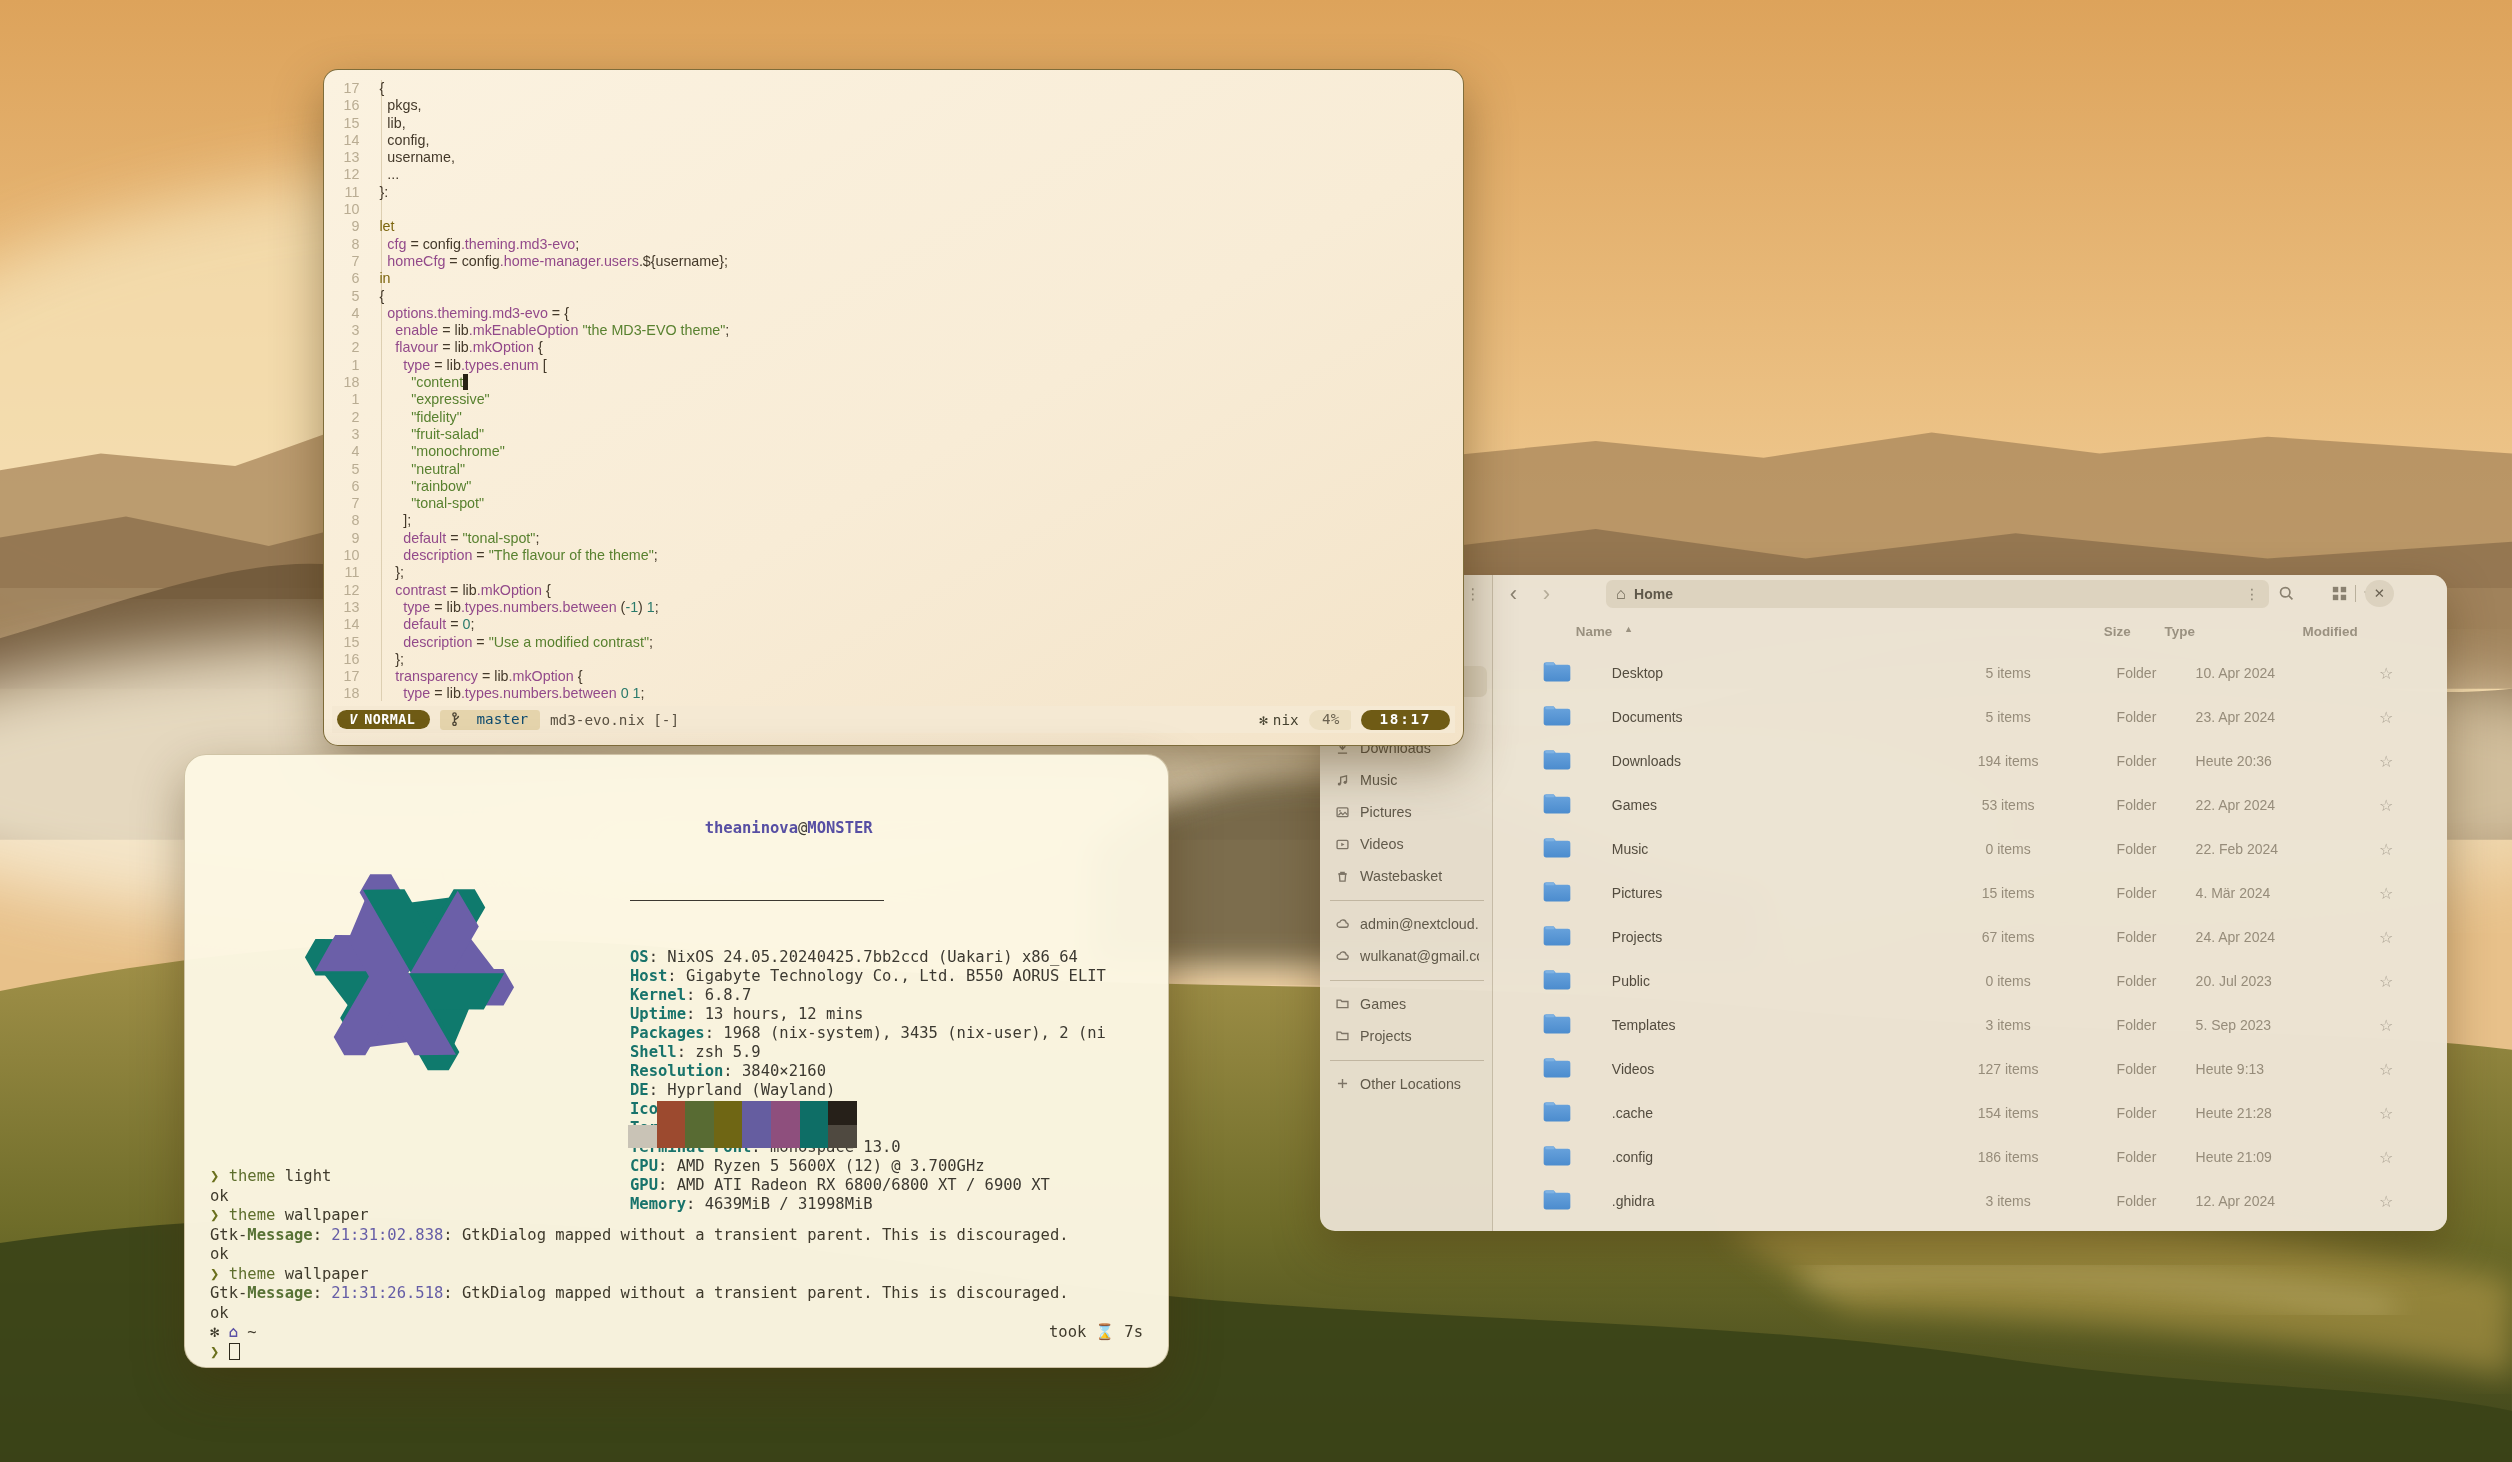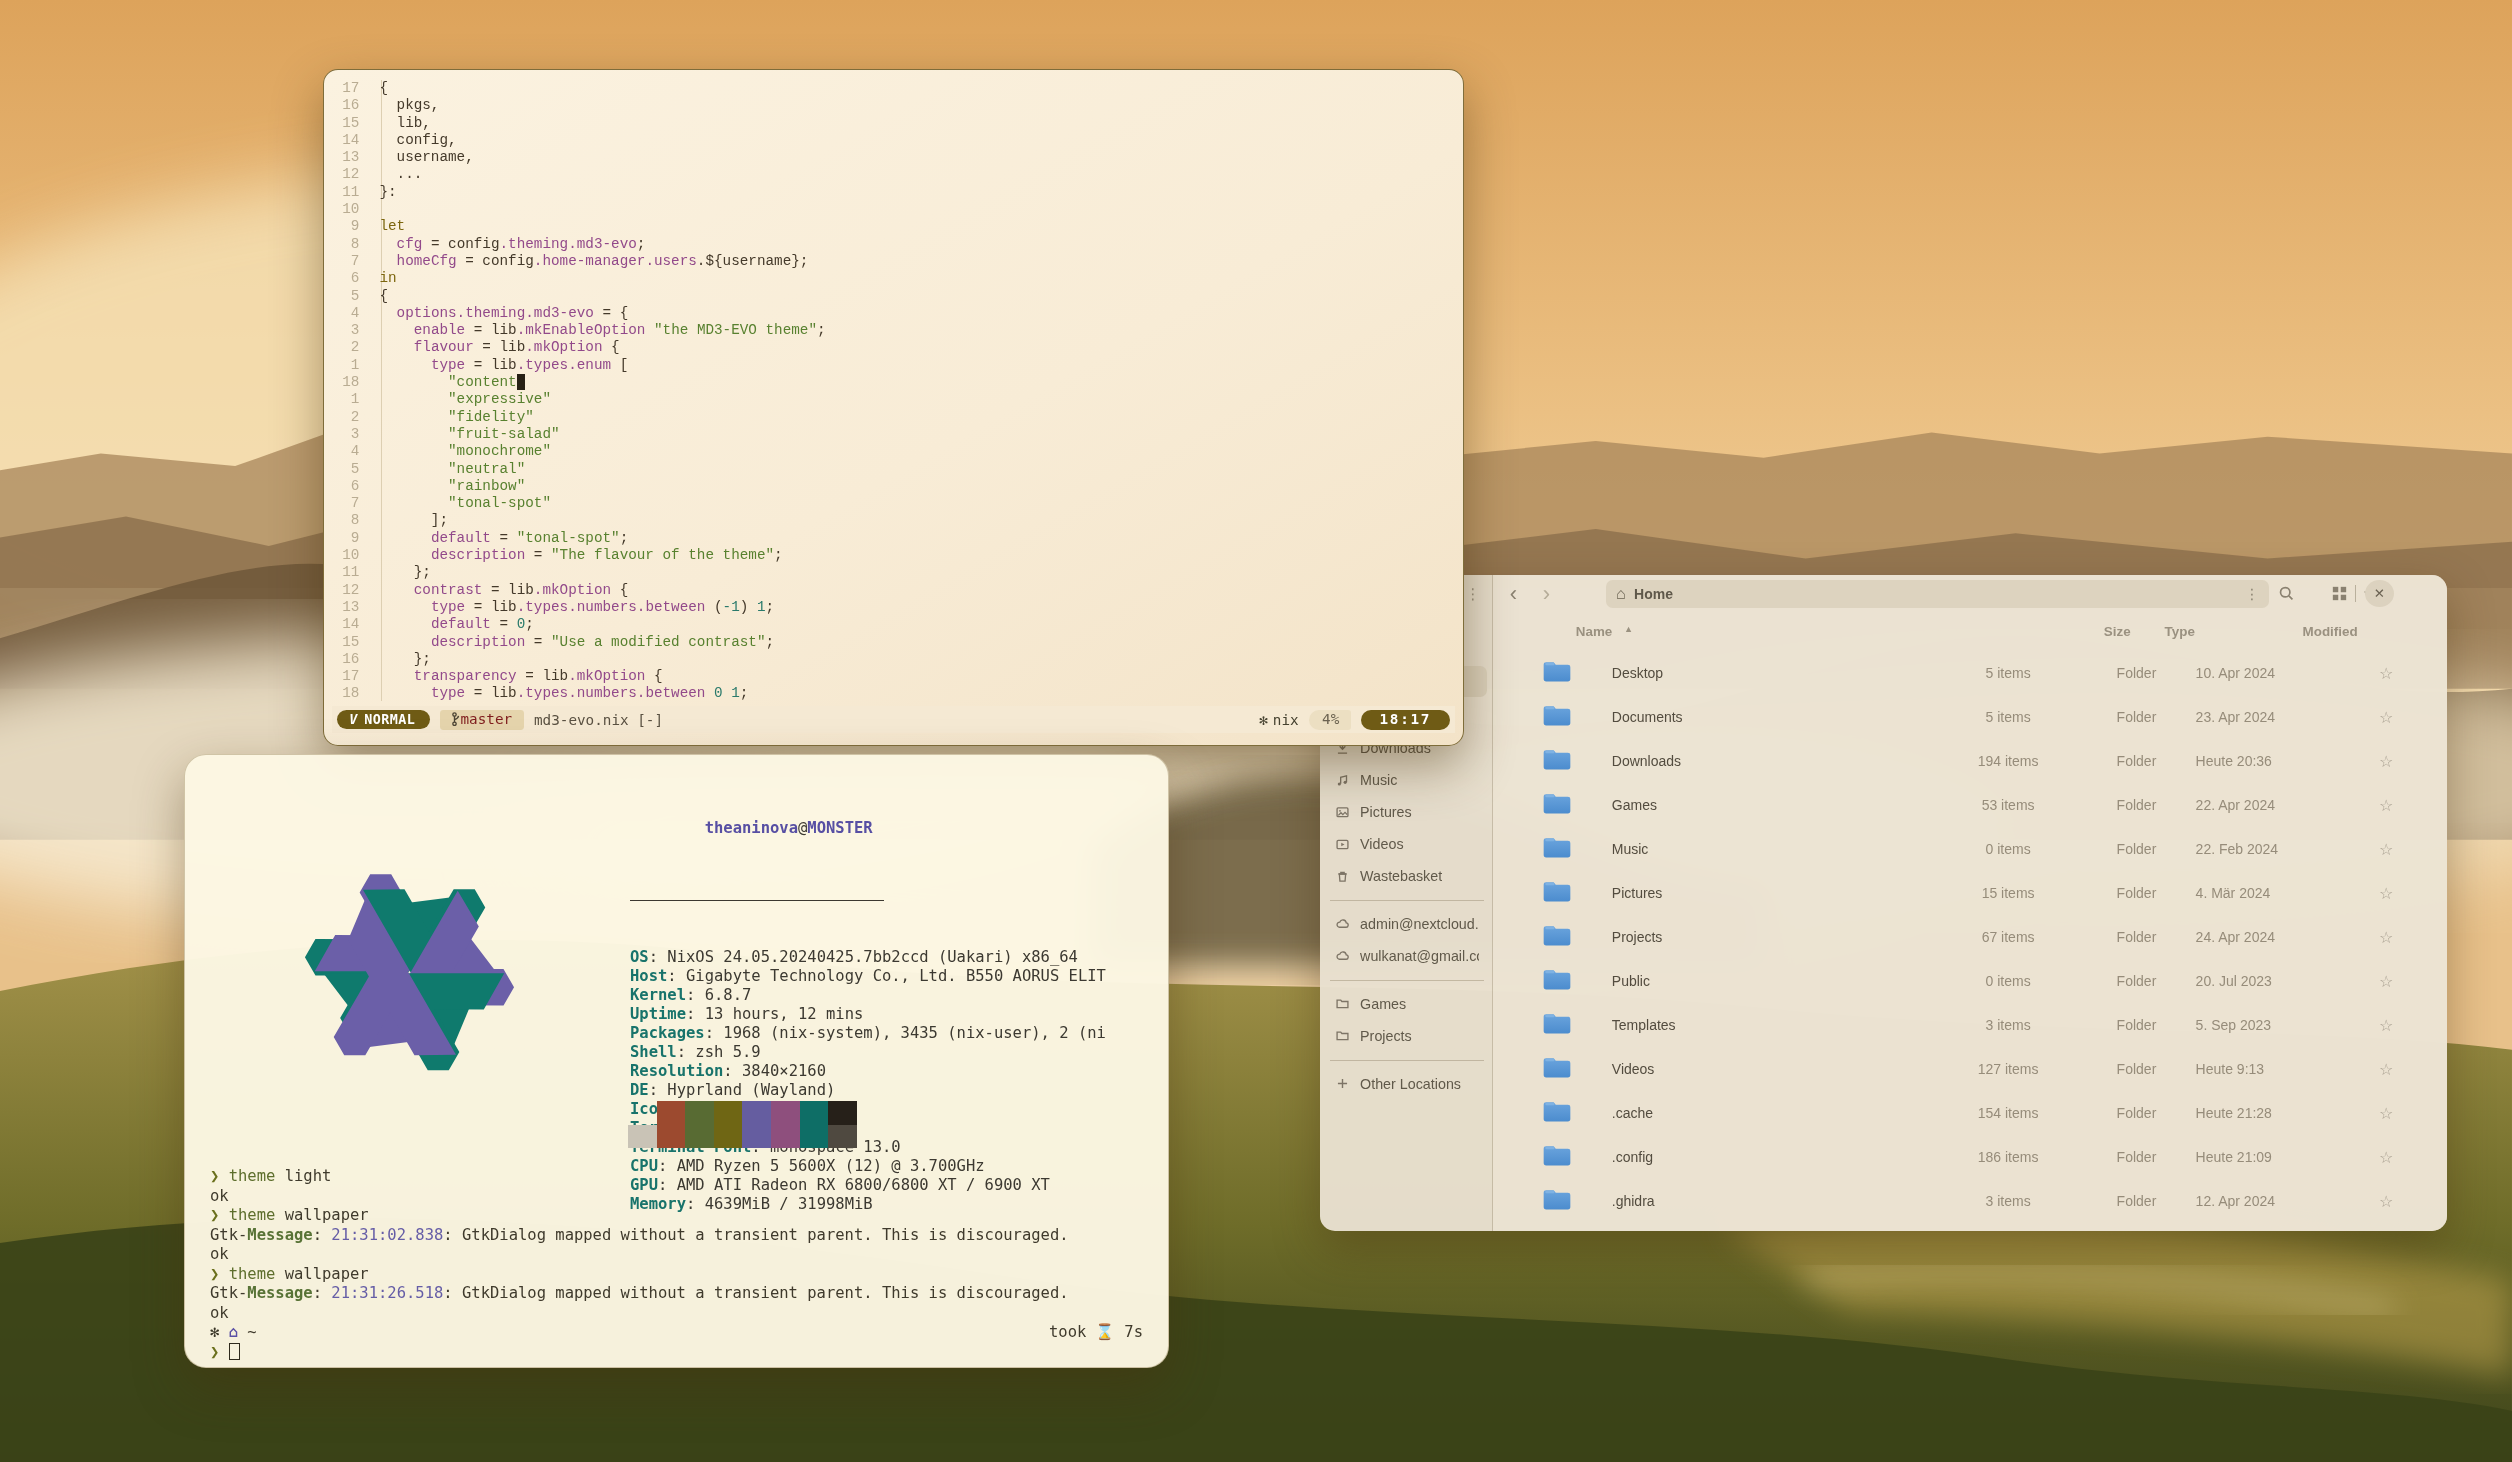--- a/index.html
+++ b/index.html
@@ -6,40 +6,40 @@
   html,body { width:2512px; height:1462px; overflow:hidden; font-family:"Liberation Sans",sans-serif; }
   #stage { position:relative; width:2512px; height:1462px; overflow:hidden; background:#e8c18a; }
   #wallpaper { position:absolute; inset:0; z-index:0; }
 
   
   #editor { position:absolute; left:323px; top:69px; width:1141px; height:677px; z-index:2;
     border-radius:15px; border:1.7px solid rgba(104,86,30,.85);
     background:linear-gradient(150deg,#fbf2e0 0%,#f8ecd6 55%,#f3e3c8 100%);
     box-shadow:0 20px 50px rgba(70,48,12,.45); }
   #code-lines { position:absolute; left:8.4px; top:10px; right:6.7px; bottom:44px; overflow:hidden;
-    font-family:Liberation Mono, monospace; font-size:14.3px; line-height:17.3px; white-space:pre; }
+    font-family:Liberation Sans, sans-serif; font-size:14.3px; line-height:17.3px; white-space:pre; }
   .cl { display:flex; }
   .lnum { width:37px; text-align:right; padding-right:10px; color:#b9ac92; flex:none;
           border-right:0.8px solid #декор; }
   .gutter-sep { position:absolute; left:57px; top:10px; bottom:44px; width:0.8px; background:#ddcfb2; }
   .ltxt { padding-left:10px; }
   .tk-d { color:#44392a; }
   .tk-v { color:#92498a; }
   .tk-s { color:#58812f; }
   .tk-k { color:#7c660e; }
   .tk-n { color:#2a7a6b; }
   .tk-c { background:#272115; color:#272115; }
   #statusline { position:absolute; left:8.4px; right:8.4px; bottom:11.8px; height:27px;
     background:#f5e9d3; display:flex; align-items:center; gap:10px; padding:0 5px;
     font-family:"DejaVu Sans Mono",monospace; font-size:14.3px; color:#57503f; }
   .pill-mode { background:#6f5b15; color:#fff; border-radius:13.4px; padding:1.7px 15px 2.5px 11.8px;
     font-weight:bold; font-size:13.4px; letter-spacing:0.4px; display:flex; gap:6.7px; align-items:center; }
   .vim-v { font-style:italic; font-weight:bold; }
-  .pill-branch { background:#e5d4ac; color:#7f1d1d; border-radius:3.4px; padding:1.7px 11.8px 2.5px 8.4px;
-    display:flex; gap:1px; align-items:center; }
+  .pill-branch { background:#e5d4ac; color:#0c4a6e; border-radius:3.4px; padding:1.7px 11.8px 2.5px 8.4px;
+    display:flex; gap:17px; align-items:center; }
   .sl-file { color:#5a5142; }
   .sl-spacer { flex:1; }
   .sl-nix { color:#45412f; display:flex; gap:5px; align-items:center; }
   .pill-pct { background:#ecdfc2; color:#6b6250; border-radius:11.8px 3.4px 3.4px 11.8px; padding:1.7px 11.8px 2.5px 13.4px; }
   .pill-time { background:#6f5b15; color:#fff; font-weight:bold; border-radius:13.4px; padding:1.7px 18.5px 2.5px 18.5px; letter-spacing:1.7px; }
 
   
   #terminal { position:absolute; left:184px; top:754px; width:985px; height:614px; z-index:3;
     border-radius:22px; background:rgba(252,247,227,.97); border:0.8px solid rgba(125,104,55,.35);
     box-shadow:0 20px 50px rgba(70,48,12,.4);

